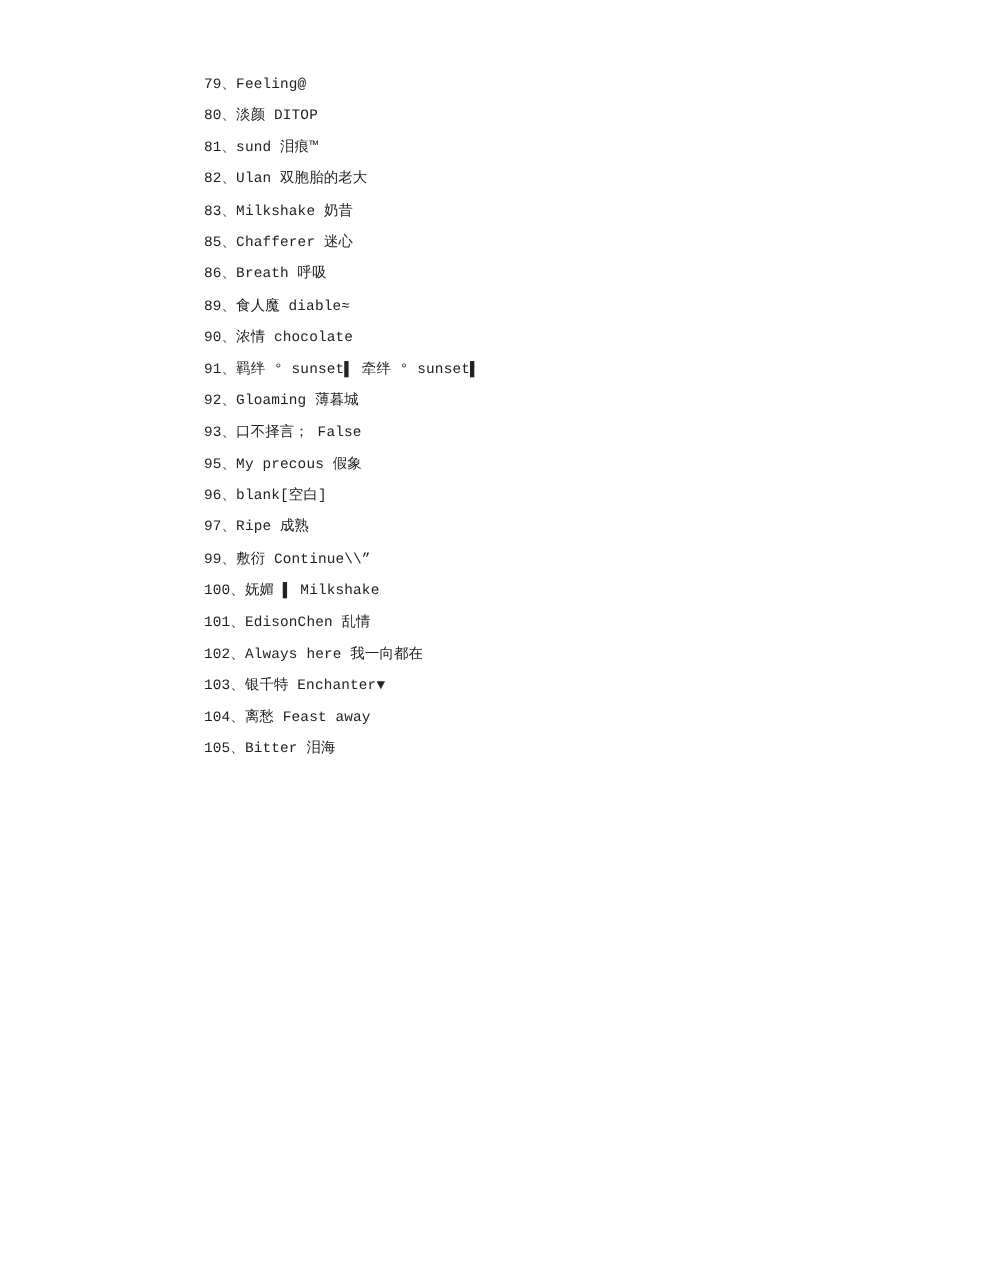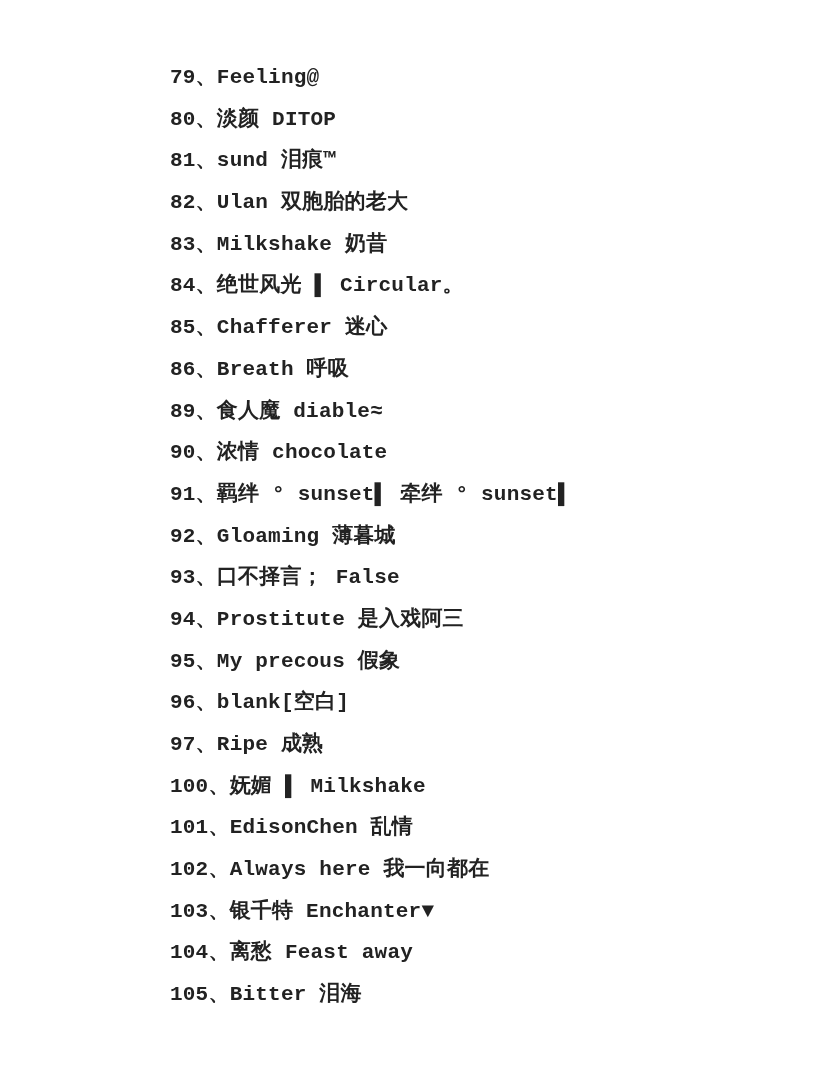--- a/index.html
+++ b/index.html
@@ -20,45 +20,43 @@
 
     .list-container {
       display: flex;
       flex-direction: column;
       gap: 6px;
     }
 
     .list-item {
       white-space: nowrap;
       line-height: 1.7;
-      font-size: 21px;
+      font-size: 12px;
       letter-spacing: 0.01em;
-      font-weight: bold;
     }
   </style>
 </head>
 <body>
 
 <div class="list-container">
 <div class="list-item"><span>79、</span><span>Feeling@</span></div>
     <div class="list-item"><span>80、</span><span>淡颜 DITOP</span></div>
     <div class="list-item"><span>81、</span><span>sund 泪痕™</span></div>
     <div class="list-item"><span>82、</span><span>Ulan 双胞胎的老大</span></div>
     <div class="list-item"><span>83、</span><span>Milkshake 奶昔</span></div>
-    <div class="list-item"><span>84、</span><span>绝世风光 ▌ Circular。</span></div>
     <div class="list-item"><span>85、</span><span>Chafferer 迷心</span></div>
     <div class="list-item"><span>86、</span><span>Breath 呼吸</span></div>
     <div class="list-item"><span>89、</span><span>食人魔 diable≈</span></div>
     <div class="list-item"><span>90、</span><span>浓情 chocolate</span></div>
     <div class="list-item"><span>91、</span><span>羁绊 ° sunset▌  牵绊 ° sunset▌</span></div>
     <div class="list-item"><span>92、</span><span>Gloaming 薄暮城</span></div>
     <div class="list-item"><span>93、</span><span>口不择言；  False</span></div>
-    <div class="list-item"><span>94、</span><span>Prostitute 是入戏阿三</span></div>
     <div class="list-item"><span>95、</span><span>My precous 假象</span></div>
     <div class="list-item"><span>96、</span><span>blank[空白]</span></div>
     <div class="list-item"><span>97、</span><span>Ripe 成熟</span></div>
+    <div class="list-item"><span>99、</span><span>敷衍 Continue\\”</span></div>
     <div class="list-item"><span>100、</span><span>妩媚 ▌ Milkshake</span></div>
     <div class="list-item"><span>101、</span><span>EdisonChen 乱情</span></div>
     <div class="list-item"><span>102、</span><span>Always here 我一向都在</span></div>
     <div class="list-item"><span>103、</span><span>银千特 Enchanter▼</span></div>
     <div class="list-item"><span>104、</span><span>离愁 Feast away</span></div>
     <div class="list-item"><span>105、</span><span>Bitter 泪海</span></div>
   </div>
 
 </body></html>

